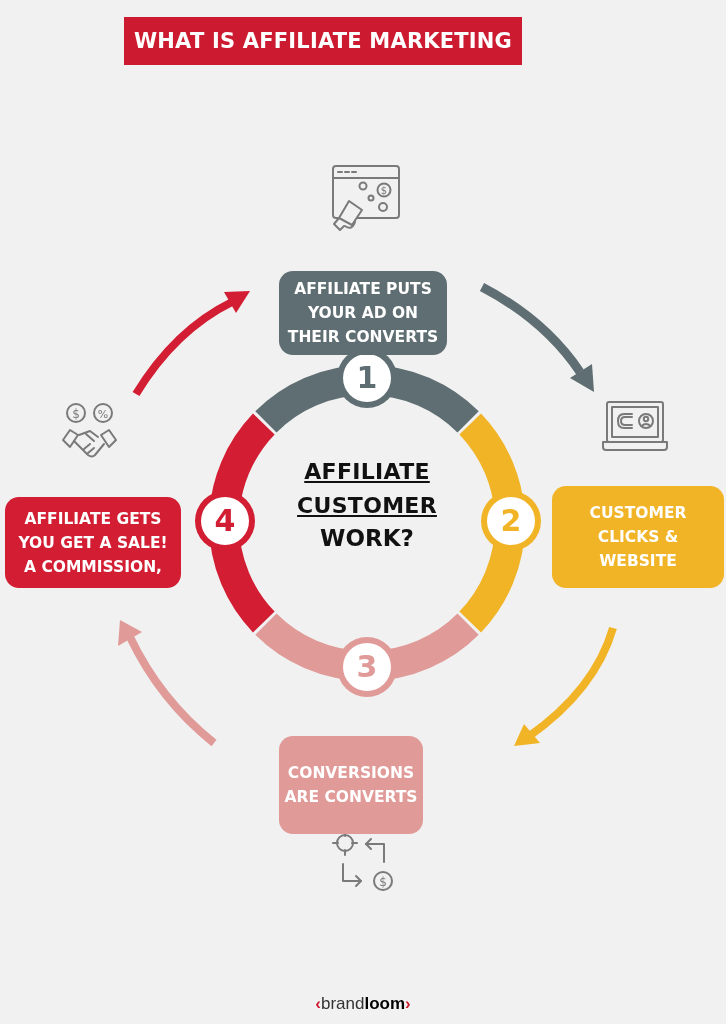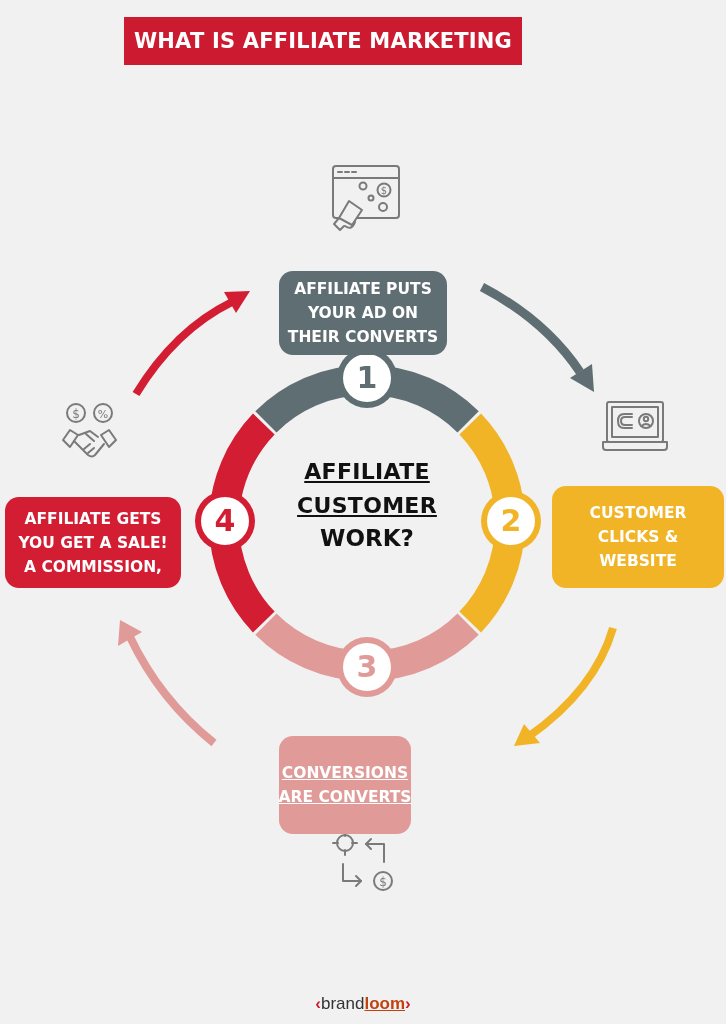--- a/index.html
+++ b/index.html
@@ -15,35 +15,35 @@
     font-weight: bold; font-size: 21px; letter-spacing: 0.2px;
   }
   .step-box {
     position: absolute; border-radius: 14px; color: #fff; font-weight: bold;
     display: flex; flex-direction: column; align-items: center; justify-content: center;
     text-align: center; font-size: 15.5px; line-height: 24px; margin-top: 24px;
   }
   .step-box span { display: block; white-space: nowrap; }
   .box1 { left: 279px; top: 247px; width: 168px; height: 84px; background: #5f6e72; }
   .box2 { left: 552px; top: 462px; width: 172px; height: 102px; background: #f1b427; }
-  .box3 { left: 279px; top: 712px; width: 132px; height: 98px; background: #e09a98; text-decoration: underline; }
+  .box3 { left: 279px; top: 712px; width: 144px; height: 98px; background: #e09a98; }
   .box4 { left: 5px; top: 473px; width: 176px; height: 91px; background: #d21d33; }
   svg.overlay { position: absolute; left: 0; top: 0; }
   .center-text {
     position: absolute; left: 237px; top: 455px; width: 260px; text-align: center;
     color: #111; font-weight: bold;
   }
   .center-text .small { font-size: 23px; line-height: 30px; display: block; }
   .center-text .big { font-size: 22px; line-height: 34px; display: block; letter-spacing: 0.3px; text-decoration: underline; }
   .footer-logo {
     position: absolute; left: 0; width: 726px; top: 994px; text-align: center;
     font-size: 17px; color: #333; font-family: "Liberation Sans", sans-serif;
   }
   .footer-logo .chev { color: #cc1a30; font-weight: bold; }
-  .footer-logo .bold { font-weight: bold; color: #c2410c; text-decoration: underline; }
+  .footer-logo .bold { font-weight: bold; color: #000000; }
 </style>
 </head>
 <body>
 
 <div class="title-bar">
   <span>WHAT IS AFFILIATE MARKETING</span>
 </div>
 
 <svg class="overlay" width="726" height="1024" viewBox="0 0 726 1024">
 

